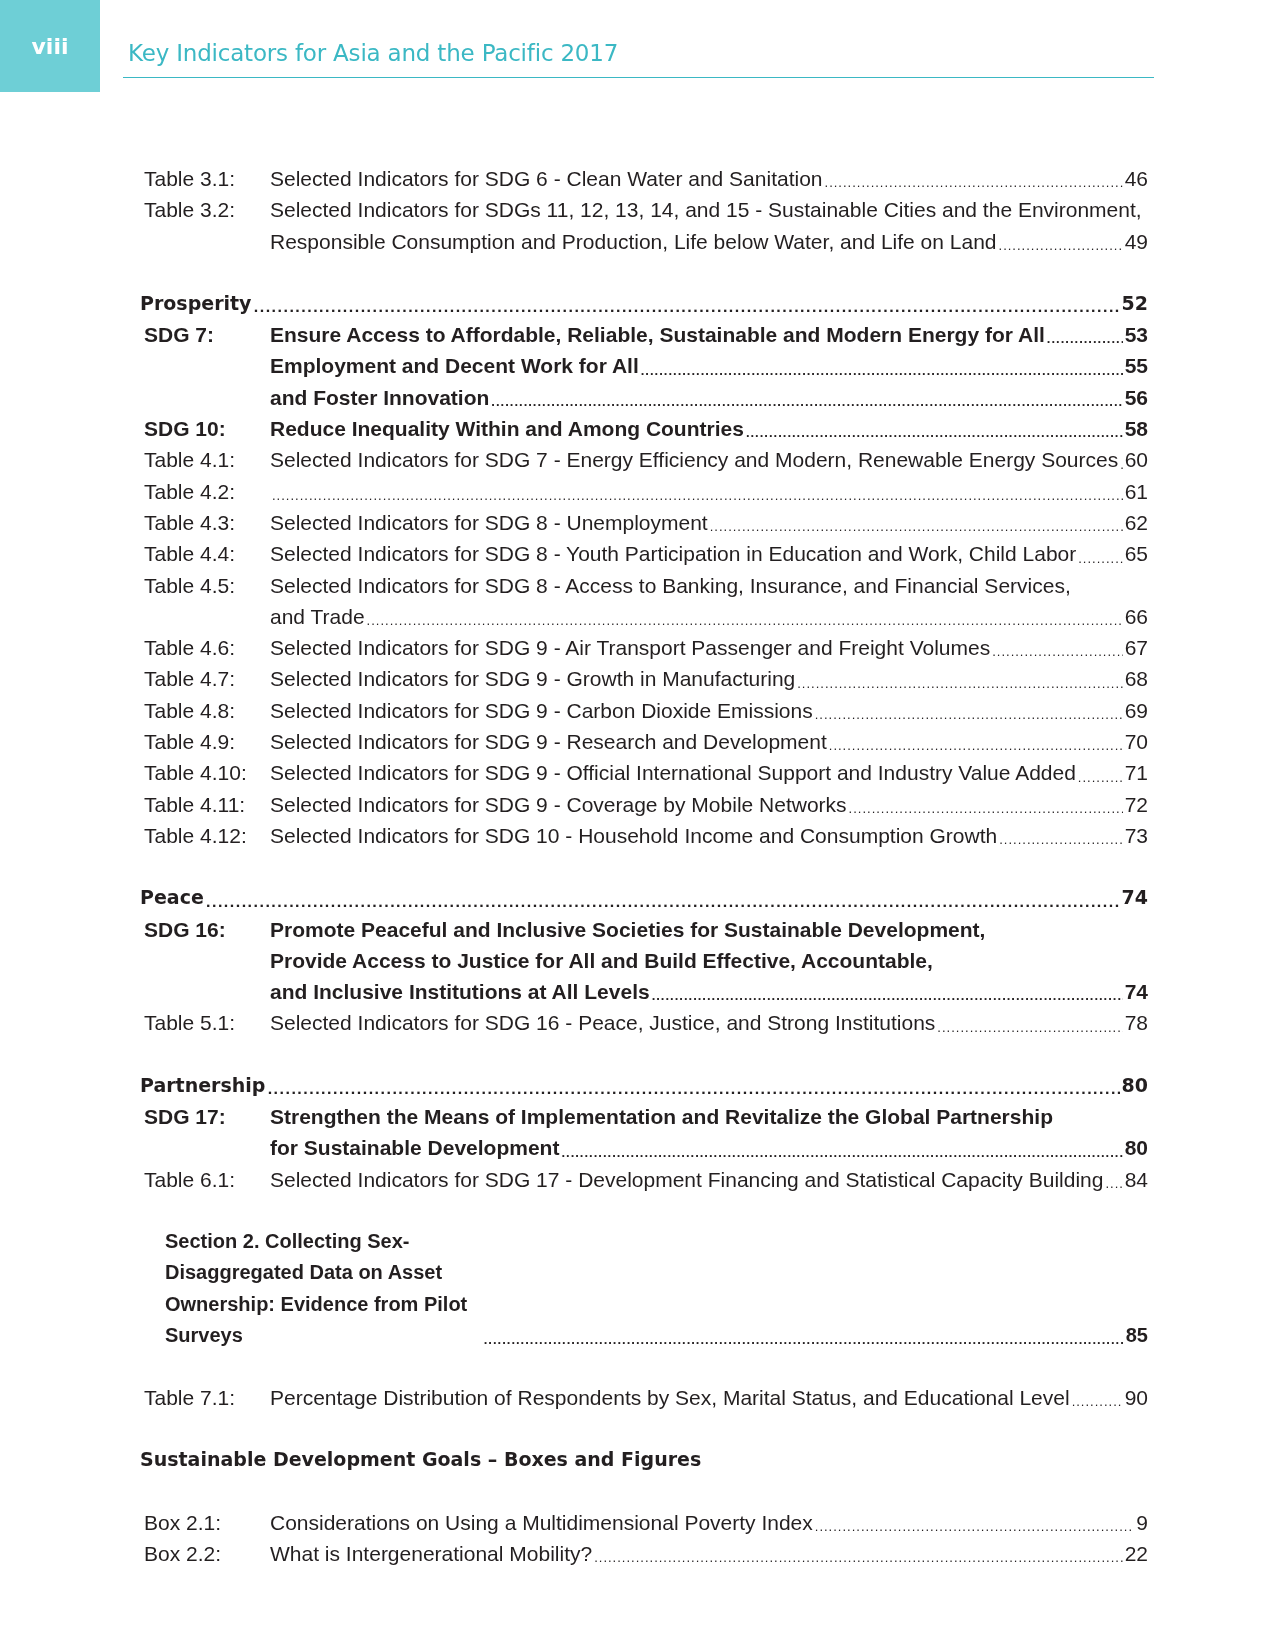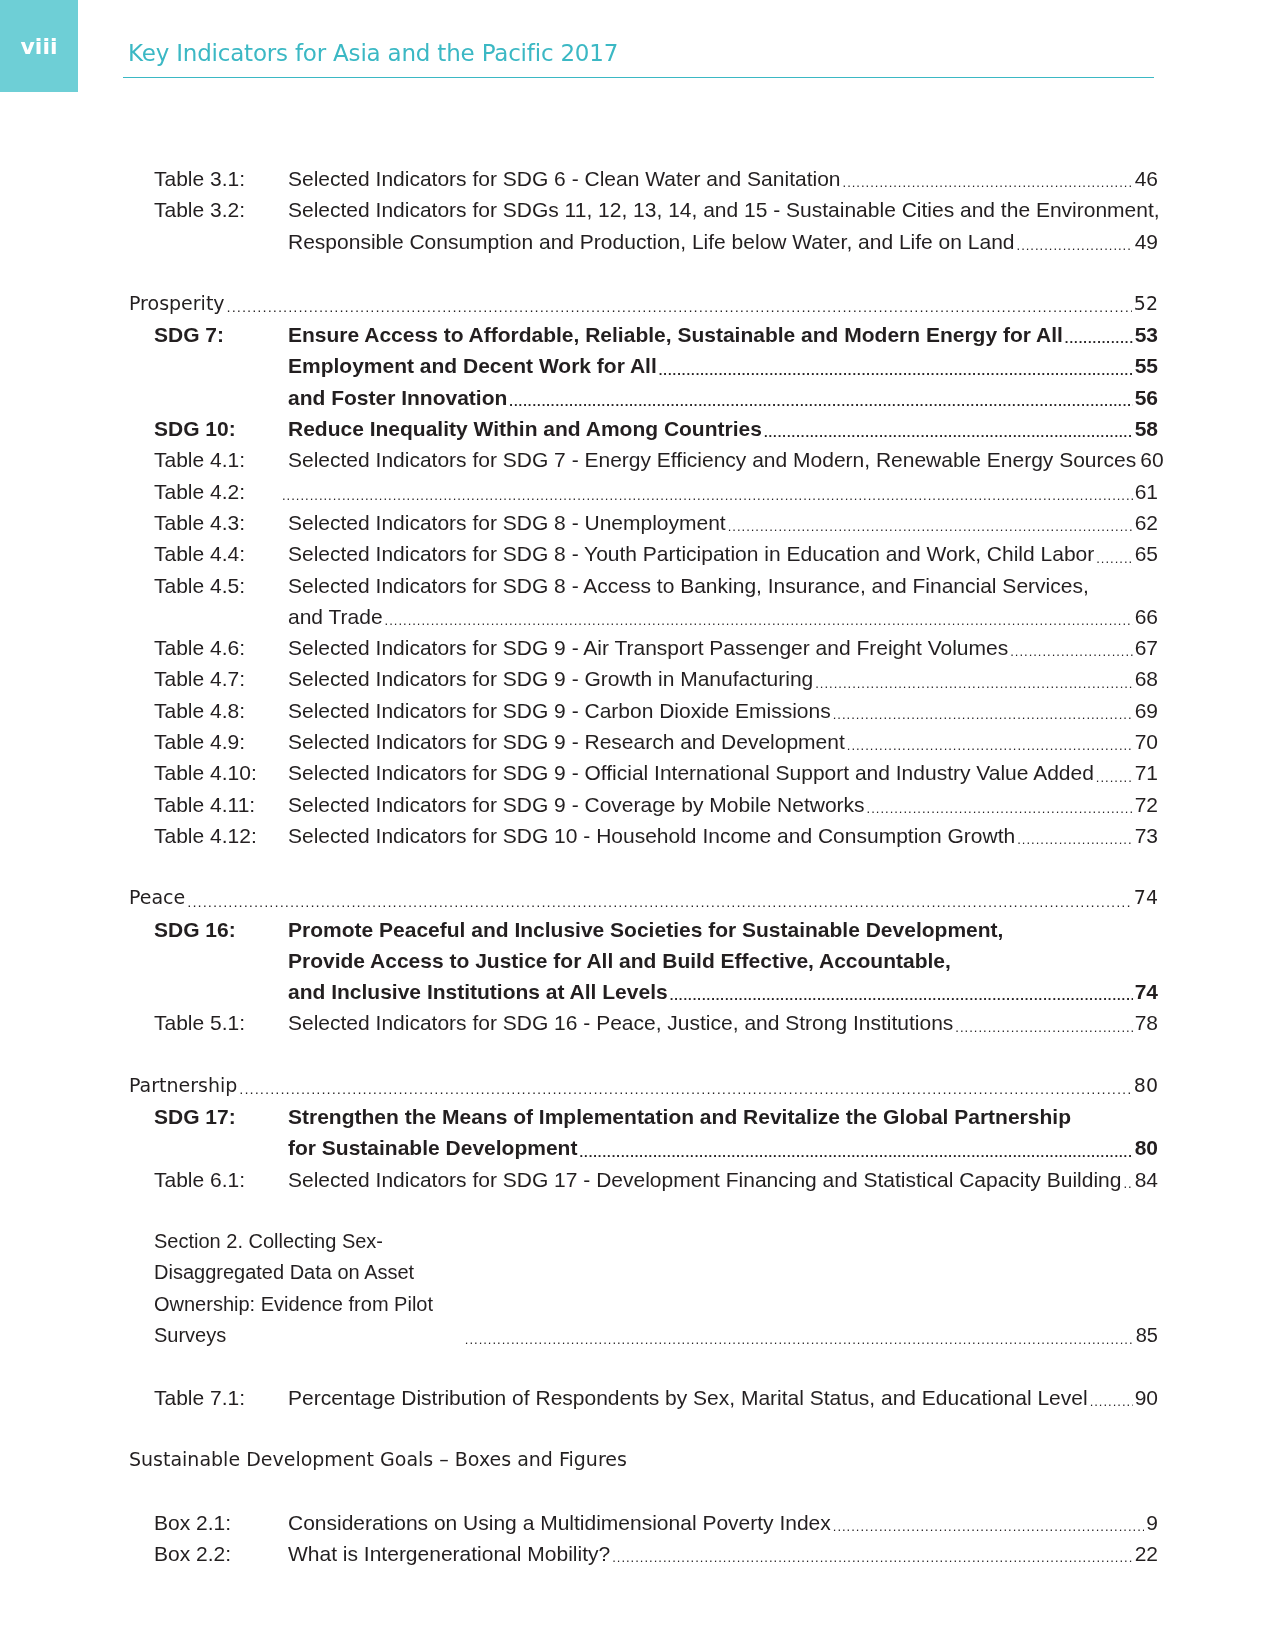--- a/index.html
+++ b/index.html
@@ -1,50 +1,50 @@
 <!DOCTYPE html>
 <html><head>
   <meta charset="utf-8">
   <style>
     html, body { margin: 0; padding: 0; background: #ffffff; }
     body {
       width: 1275px; height: 1650px; position: relative; overflow: hidden;
       font-family: "Liberation Sans", sans-serif; color: #231f20;
     }
     .page-tab {
-      position: absolute; left: 0; top: 0; width: 78px; height: 92px;
+      position: absolute; left: 0; top: 0; width: 100px; height: 92px;
       background: #6ecfd6; color: #ffffff;
       font-family: "DejaVu Sans", sans-serif; font-weight: bold; font-size: 22px;
       display: flex; align-items: center; justify-content: center;
     }
     .running-title {
       position: absolute; left: 128px; top: 40px;
       font-family: "DejaVu Sans", sans-serif; font-size: 23px; color: #3bb8c4;
       letter-spacing: -0.2px;
     }
     .header-rule {
       position: absolute; left: 123px; top: 77px; width: 1031px; height: 1px;
       background: #3bb8c4;
     }
     .toc {
-      position: absolute; left: 129px; top: 163px; width: 1029px;
+      position: absolute; left: 119px; top: 163px; width: 1029px;
       font-size: 21px; line-height: 31.3px;
     }
     .row { display: flex; align-items: flex-end; }
     .row .label { width: 126px; padding-left: 25px; flex: 0 0 126px; white-space: nowrap; }
     .row .body { flex: 1 1 auto; display: flex; align-items: flex-end; min-width: 0; }
-    .row .text { white-space: nowrap; margin-left: 8px; }
+    .row .text { white-space: nowrap; }
     .row .leader {
       flex: 1 1 auto; overflow: hidden; white-space: nowrap; margin: 0 2px;
       letter-spacing: 1px; font-size: 13px; line-height: 22px;
     }
     .row .page { flex: 0 0 auto; text-align: left; }
     .cont .label { visibility: hidden; }
     .bold { font-weight: bold; }
-    .section { display: flex; align-items: flex-end; font-weight: normal; font-family: "DejaVu Sans", sans-serif; font-size: 19px; }
+    .section { display: flex; align-items: flex-end; font-weight: bold; font-family: "DejaVu Sans", sans-serif; font-size: 19px; margin-left: 21px; }
     .section .leader { flex: 1 1 auto; overflow: hidden; white-space: nowrap; margin: 0 2px; font-size: 13px; line-height: 22px; letter-spacing: 1px; }
     .gap { height: 31px; }
     .sub-heading { padding-left: 25px; }
   </style>
 </head>
 <body>
 
 <div class="page-tab">
   <span>viii</span>
 </div>

